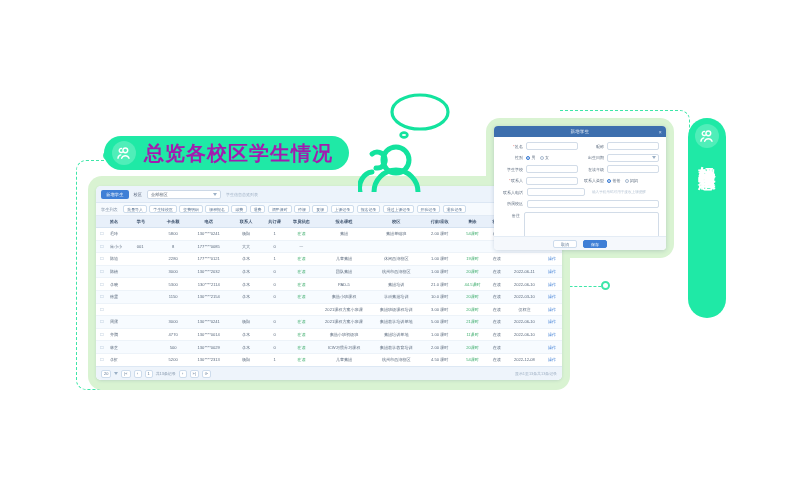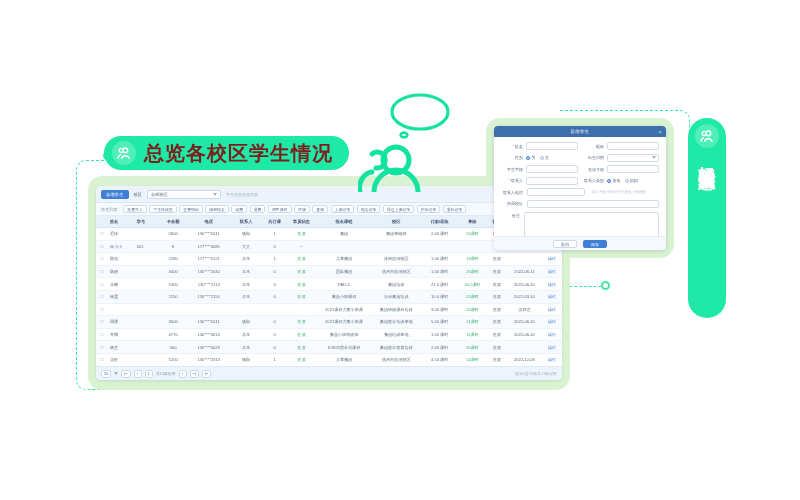--- a/index.html
+++ b/index.html
@@ -169,21 +169,21 @@
   }
   .dbtn.primary { background: #3f7fd6; border-color: #3f7fd6; color: #fff; }
 
   
   .badge-h {
     position: absolute; left: 104px; top: 136px; height: 34px;
     background: #1fe9a6; border-radius: 17px;
     display: flex; align-items: center; padding: 0 16px 0 8px; gap: 8px;
   }
   .badge-h .badge-label {
-    color: #7f1d1d; font-size: 20px; font-weight: bold; letter-spacing: 1px;
+    color: #a21caf; font-size: 20px; font-weight: bold; letter-spacing: 1px;
     white-space: nowrap;
   }
   .badge-v {
     position: absolute; left: 688px; top: 118px; width: 38px; height: 200px;
     background: #1fe9a6; border-radius: 19px;
     display: flex; flex-direction: column; align-items: center;
     padding-top: 6px; gap: 4px;
   }
   .badge-v .badge-label {
     color: #fff; font-size: 17px; font-weight: bold;

